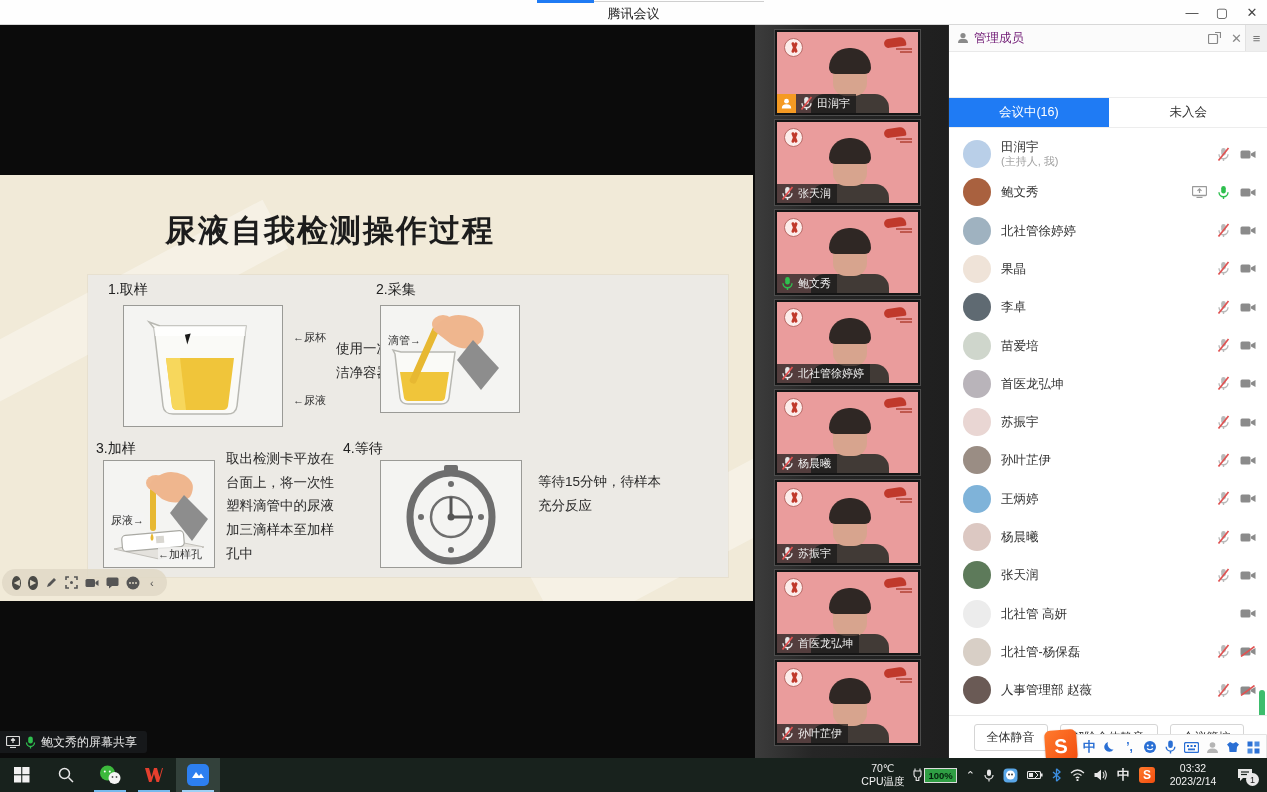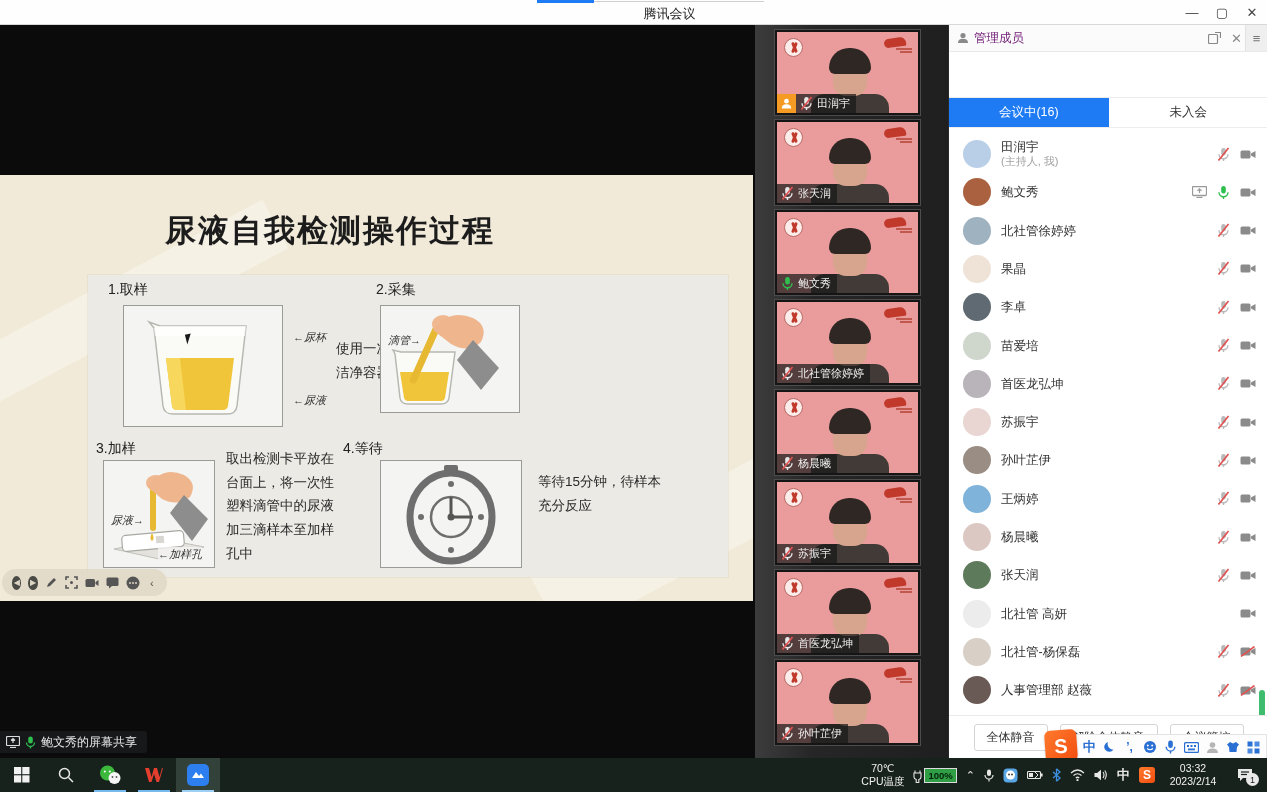--- a/index.html
+++ b/index.html
@@ -1,36 +1,36 @@
 <!DOCTYPE html>
 <html><head>
 <meta charset="utf-8">
 <style>
   * { margin:0; padding:0; box-sizing:border-box; }
   html,body { width:1267px; height:792px; overflow:hidden; }
   body { font-family:"Liberation Sans","DejaVu Sans",sans-serif; background:#0e0e0e; position:relative; }
   .abs { position:absolute; }
 
   
-  #titlebar { left:0; top:0; width:1267px; height:25px; background:#fefefe; border-bottom:1px solid #d8d8d8;padding-left:36px; }
+  #titlebar { left:0; top:0; width:1267px; height:25px; background:#fefefe; border-bottom:1px solid #d8d8d8; }
   #tab-accent { left:537px; top:0; width:57px; height:3px; background:#1f7bf4; }
   #tab-line { left:594px; top:1px; width:170px; height:1px; background:#cfcfcf; }
   #win-title { width:100%; text-align:center; top:5px; font-size:13px; color:#222; }
   .win-ctl { top:0; width:30px; height:25px; display:flex; align-items:center; justify-content:center; color:#444; font-size:13px; cursor:default; }
 
   
   #share-region { left:0; top:25px; width:755px; height:733px; background:#0b0b0b; }
   #slide { left:0; top:150px; width:753px; height:426px; background:#f1ead8; overflow:hidden; }
   .stripe { position:absolute; background:rgba(255,255,255,.35); transform:rotate(-28deg); }
   #slide-title { left:0; top:35px; width:660px; text-align:center; font-size:31px; font-weight:bold; color:#1c1c1c; letter-spacing:2px; }
   #steps-panel { left:88px; top:100px; width:640px; height:302px; background:#eceae5; box-shadow:0 0 0 1px rgba(0,0,0,.04); }
   .step-num { position:absolute; font-size:14px; color:#222; }
   .img-box { position:absolute; background:#f4f4f2; border:1px solid #9a9a96; }
   .step-text { position:absolute; font-size:13.5px; color:#2a2a2a; line-height:1.75; }
-  .tiny-label { position:absolute; font-size:11px; color:#333; white-space:nowrap;font-style:italic; }
+  .tiny-label { position:absolute; font-size:11px; color:#333; white-space:nowrap; }
 
   
   #float-toolbar { left:2px; top:544px; width:165px; height:27px; background:rgba(224,216,198,.88); border-radius:14px; display:flex; align-items:center; gap:7px; padding:0 10px; }
   .ft-ic { width:15px; height:15px; display:flex; align-items:center; justify-content:center; color:#555; font-size:11px; }
   .ft-circle { width:14px; height:14px; border-radius:50%; background:#4a4a46; color:#ddd6c4; font-size:8px; display:flex; align-items:center; justify-content:center; }
 
   #share-indicator { left:0; top:706px; height:22px; background:#16181a; border-radius:0 3px 3px 0; display:flex; align-items:center; gap:5px; padding:0 10px 0 6px; }
   #share-indicator span.txt { color:#e8e8e8; font-size:12px; }
 
   .cursor-arrow { position:absolute; width:0; height:0; border-left:6px solid #1a1a1a; border-bottom:10px solid transparent; transform:rotate(-14deg); }
@@ -84,21 +84,21 @@
   .ime-ic { color:#2a6fd4; font-size:13px; display:flex; align-items:center; justify-content:center; width:15px; height:16px; }
 
   
   #taskbar { left:0; top:758px; width:1267px; height:34px; background:#18221d; display:flex; align-items:center; }
   .tb-btn { width:44px; height:34px; display:flex; align-items:center; justify-content:center; position:relative; }
   .tb-underline { position:absolute; bottom:0; left:6px; right:6px; height:2px; background:#76b9ed; }
   .tb-active { background:#33413b; }
   #tray { position:absolute; right:0; top:0; height:34px; display:flex; align-items:center; gap:9px; padding-right:8px; }
   .tray-txt { color:#f2f2f2; font-size:10.5px; text-align:center; line-height:1.25; }
   .tray-ic { display:flex; align-items:center; justify-content:center; color:#e8e8e8; }
-  #battery-pill { display:flex; align-items:flex-end; gap:2px; }
+  #battery-pill { display:flex; align-items:flex-start; gap:2px; }
   #battery-body { border:1px solid #dcdcdc; background:#2f9e44; color:#04210c; font-size:9.5px; padding:1px 3px; font-weight:bold; }
   #notif { position:relative; }
   #notif .badge { position:absolute; right:-6px; bottom:-4px; width:13px; height:13px; border-radius:50%; background:#e9e9e9; color:#222; font-size:9px; display:flex; align-items:center; justify-content:center; }
 </style>
 </head>
 <body>
 
 <div id="titlebar" class="abs">
   <div id="tab-accent" class="abs"></div>
   <div id="tab-line" class="abs"></div>

